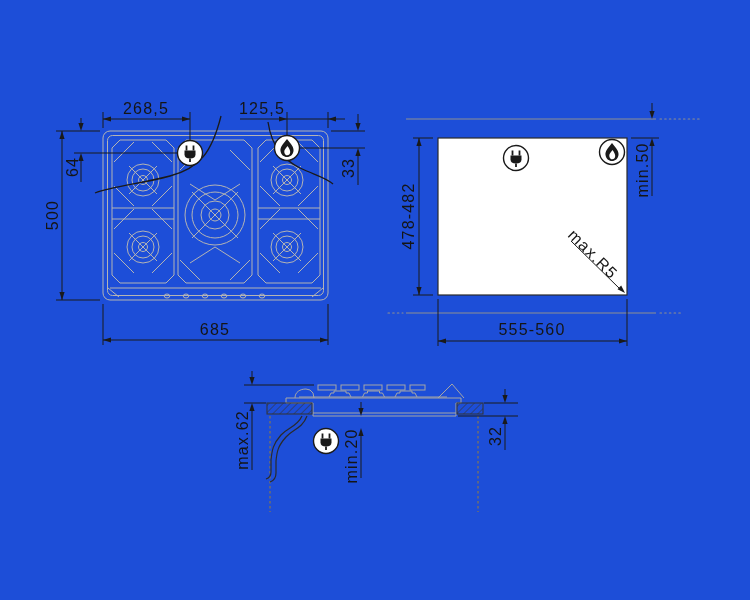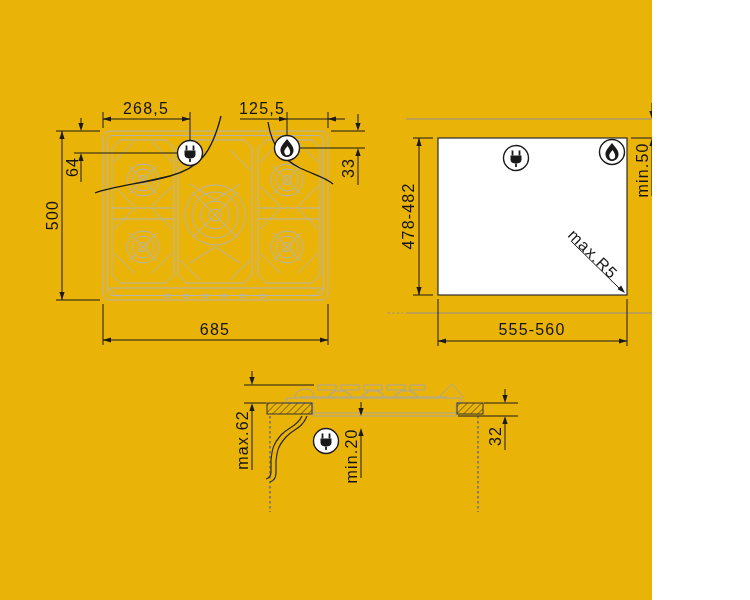--- a/index.html
+++ b/index.html
@@ -1,16 +1,16 @@
 <!DOCTYPE html>
 <html><head>
 <meta charset="utf-8">
 <style>
   html,body{margin:0;padding:0;background:#fff;}
-  .sheet{position:relative;width:652px;height:600px;background:#eab308;overflow:hidden;}
+  .sheet{position:relative;width:750px;height:600px;background:#1d4ed8;overflow:hidden;}
   svg{position:absolute;left:0;top:0;}
   text{font-family:"Liberation Sans","DejaVu Sans",sans-serif;fill:#151515;font-size:16px;letter-spacing:1.2px;}
   .dim{stroke:#1a1a1a;stroke-width:1;fill:none;}
   .dimfill{fill:#1a1a1a;stroke:none;}
   .gray{stroke:#b4b4b4;stroke-width:1;fill:none;}
   .gray2{stroke:#a6a6a6;stroke-width:1;fill:none;}
   .counter{stroke:#8f8f8f;stroke-width:1.2;fill:none;}
   .dots{stroke:#8f8f8f;stroke-width:1.2;fill:none;stroke-dasharray:1.5,3.2;stroke-linecap:round;}
   .brk{stroke:#1a1a1a;stroke-width:1.3;fill:none;}
   .cable{stroke:#2a2a2a;stroke-width:1.2;fill:none;}

